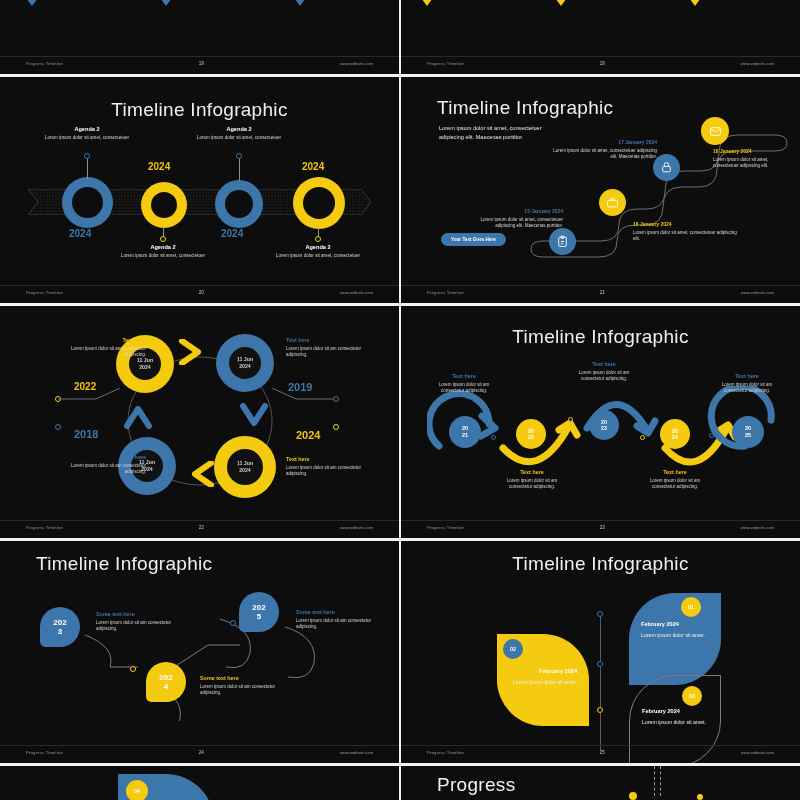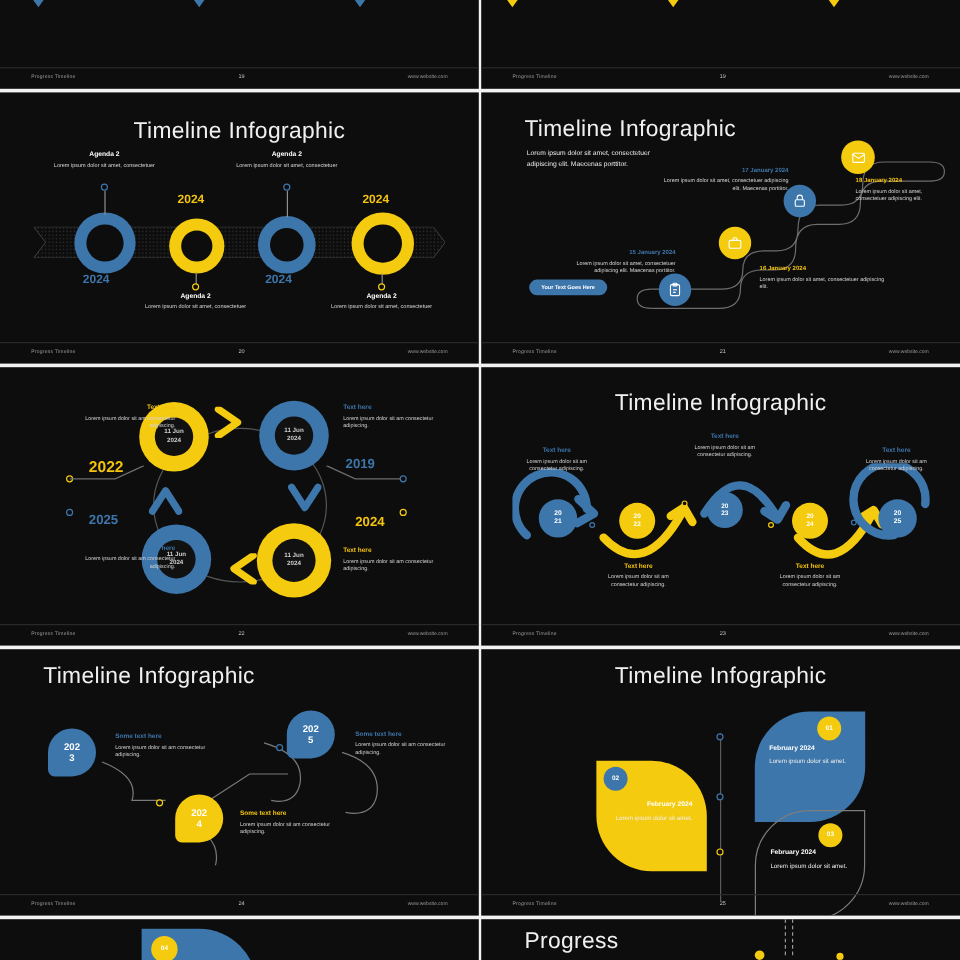--- a/index.html
+++ b/index.html
@@ -301,21 +301,21 @@
     <div class="cdon yBG" style="left:116px;top:29px;width:58px;height:58px">
       <div class="in">
         <em>11 Jun</em>
         <em>2024</em>
       </div>
     </div>
     <div class="tb" style="left:50px;top:31px;text-align:right">
       <b class="yel">Text here</b>
       <span>Lorem ipsum dolor sit am consectetur adipiscing.</span>
     </div>
-    <div class="yr yel" style="left:74px;top:75px;font-size:13px">2022</div>
+    <div class="yr yel" style="left:74px;top:75px;font-size:10px">2022</div>
     <div class="sd y" style="left:55px;top:90px"></div>
     <svg style="position:absolute;left:56px;top:82px;width:68px;height:20px" viewBox="0 0 68 20" fill="none" stroke="#6e6e6e" stroke-width="1">
         <path d="M2 11 H40 L64 0"></path>
       </svg>
 
     <div class="cdon bBG" style="left:216px;top:28px;width:58px;height:58px">
       <div class="in">
         <em>11 Jun</em>
         <em>2024</em>
       </div>
@@ -346,21 +346,21 @@
     <div class="cdon bBG" style="left:118px;top:131px;width:58px;height:58px">
       <div class="in">
         <em>11 Jun</em>
         <em>2024</em>
       </div>
     </div>
     <div class="tb" style="left:50px;top:148px;text-align:right">
       <b class="blue">Text here</b>
       <span>Lorem ipsum dolor sit am consectetur adipiscing.</span>
     </div>
-    <div class="yr blue" style="left:74px;top:122px;font-size:11px">2025</div>
+    <div class="yr blue" style="left:74px;top:122px;font-size:11px">2018</div>
     <div class="sd b" style="left:55px;top:118px"></div>
 
     <div class="footer">
       <span class="fl">Progress Timeline</span>
       <span class="fc">22</span>
       <span class="fr">www.website.com</span>
     </div>
   </div>
   <div class="vgap"></div>
 

